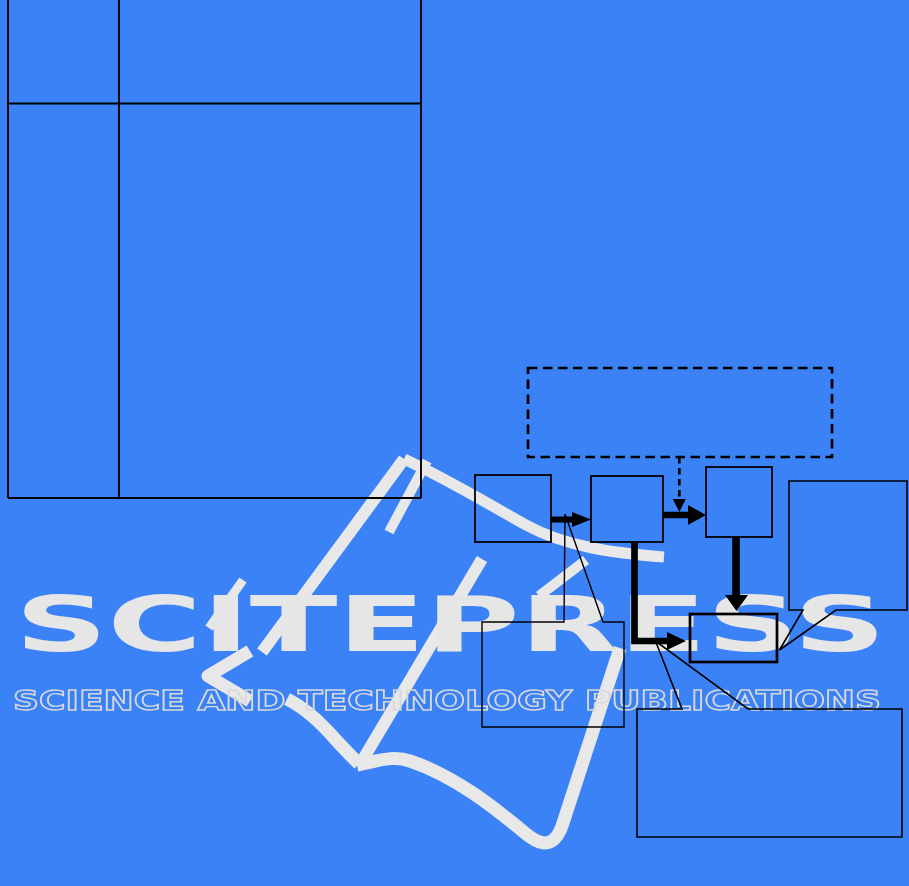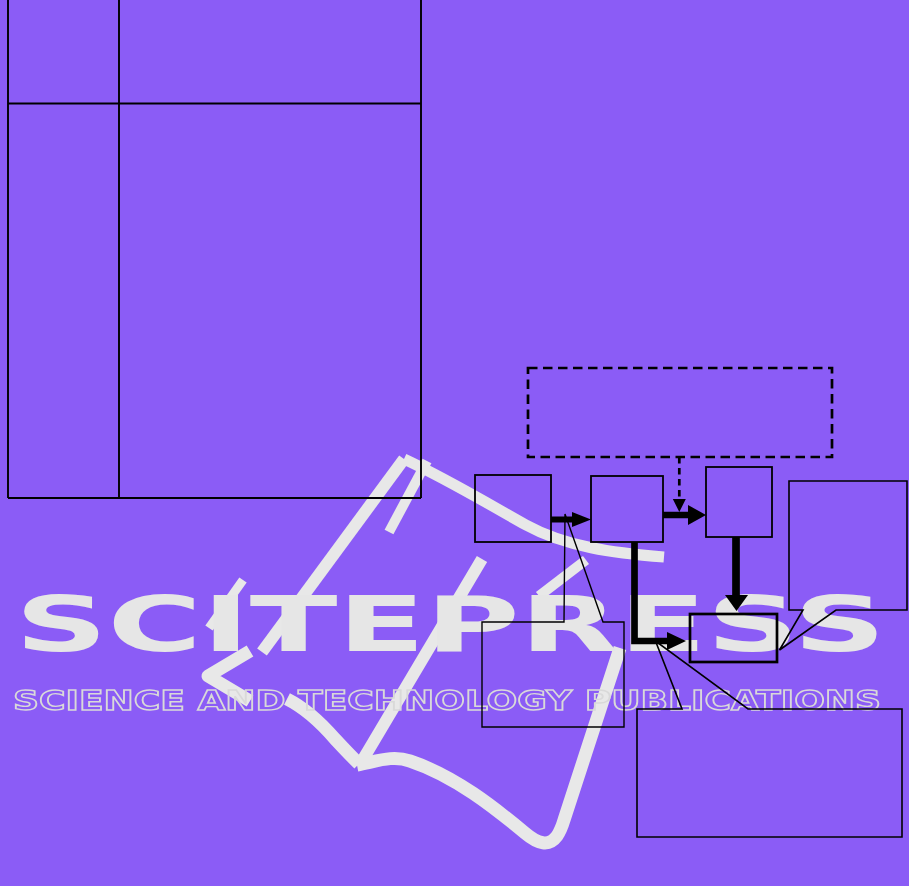--- a/index.html
+++ b/index.html
@@ -1,20 +1,20 @@
 <!DOCTYPE html>
 <html><head>
 <meta charset="utf-8">
 <style>
   html, body { margin: 0; padding: 0; background: #ffffff; }
   .page {
     position: relative;
     width: 909px;
     height: 886px;
-    background: #8b5cf6;
+    background: #3b82f6;
     overflow: hidden;
     font-family: "DejaVu Sans", "Liberation Sans", sans-serif;
   }
   svg { display: block; }
   .wm-text {
     font-family: "DejaVu Sans", "Liberation Sans", sans-serif;
     font-weight: bold;
     user-select: none;
   }
   .stroke-only { fill: none; }

